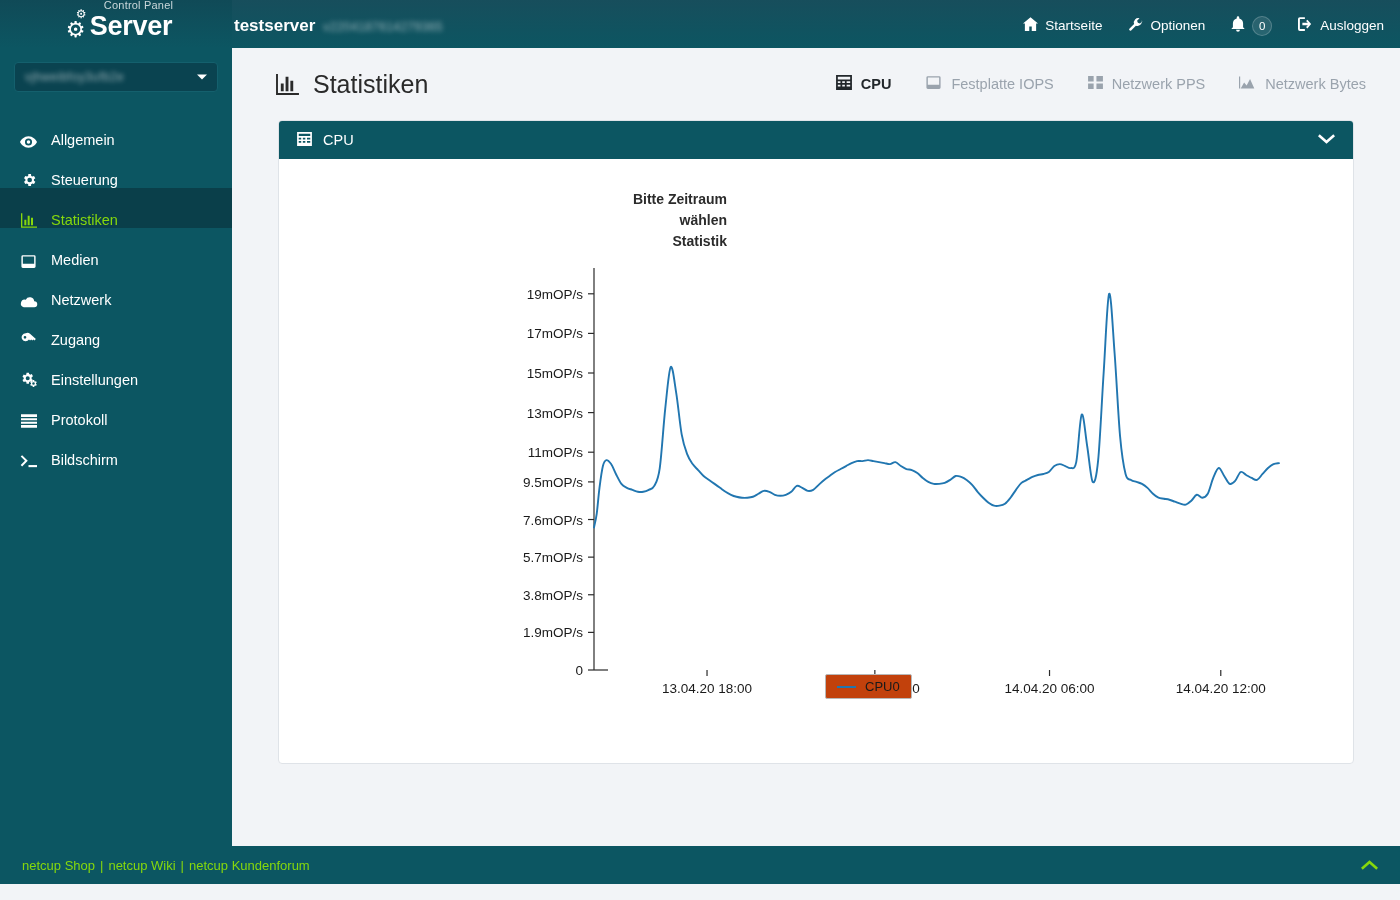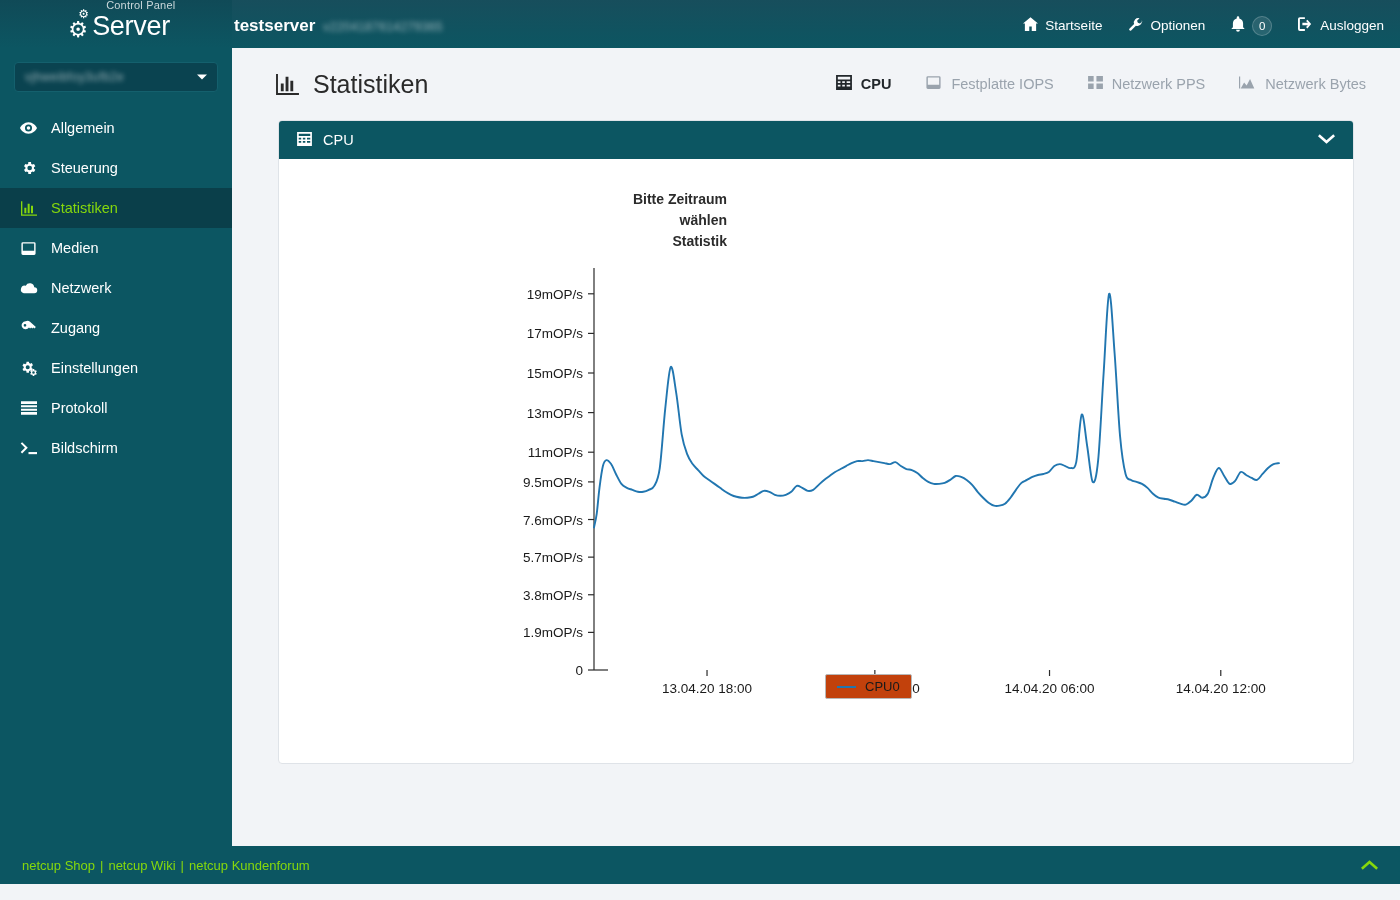--- a/index.html
+++ b/index.html
@@ -25,21 +25,21 @@
   .logo-wrap { position: relative; display: flex; align-items: flex-end; }
   .logo-gears { position: relative; width: 30px; height: 34px; color: #fff; }
   .logo-gears .g1 { position: absolute; left: 6px; top: 12px; font-size: 22px; line-height: 22px; }
   .logo-gears .g2 { position: absolute; left: 16px; top: 1px; font-size: 12px; line-height: 12px; }
   .logo-text { position: relative; }
   .logo-sub {
     position: absolute; top: -12px; left: 14px;
     font-size: 11px; color: #c9d7da; letter-spacing: .2px; white-space: nowrap;
   }
   .logo-main {
-    font-size: 27px; font-weight: normal; color: #ffffff; letter-spacing: -.3px;
+    font-size: 27px; font-weight: bold; color: #ffffff; letter-spacing: -.3px;
     line-height: 30px;
   }
 
   .server-select {
     margin: 14px 14px 10px 14px; height: 30px;
     background: #0a4350; border: 1px solid #14606d; border-radius: 4px;
     display: flex; align-items: center; padding: 0 10px; position: relative;
     cursor: pointer;
   }
   .blurred {
@@ -51,21 +51,21 @@
     user-select: none;
   }
   .caret-down {
     position: absolute; right: 10px; top: 50%; transform: translateY(-50%);
     width: 0; height: 0; border-left: 5px solid transparent;
     border-right: 5px solid transparent; border-top: 5px solid #ffffff;
   }
 
   .nav { margin-top: 6px; }
   .nav-item {
-    height: 40px; display: flex; align-items: center; gap: 13px;
+    height: 40px; display: flex; align-items: flex-end; gap: 13px;
     padding: 0 0 0 19px; color: #ffffff; font-size: 14.5px;
     cursor: pointer; text-decoration: none;
   }
   .nav-item.active { background: #0a3f4a; color: #86d80c; }
   .nav-item .nico {
     width: 19px; display: flex; justify-content: center; align-items: center;
     font-size: 15px; line-height: 1;
   }
   .nav-item.active .nico svg { fill: #86d80c; }
   .nav-item svg { fill: #ffffff; }

